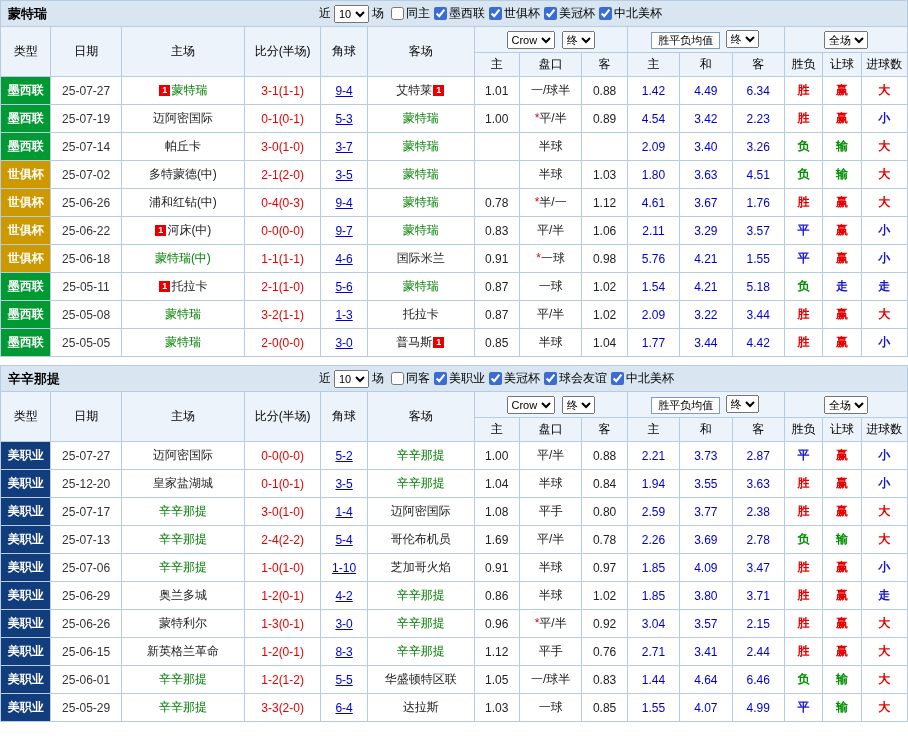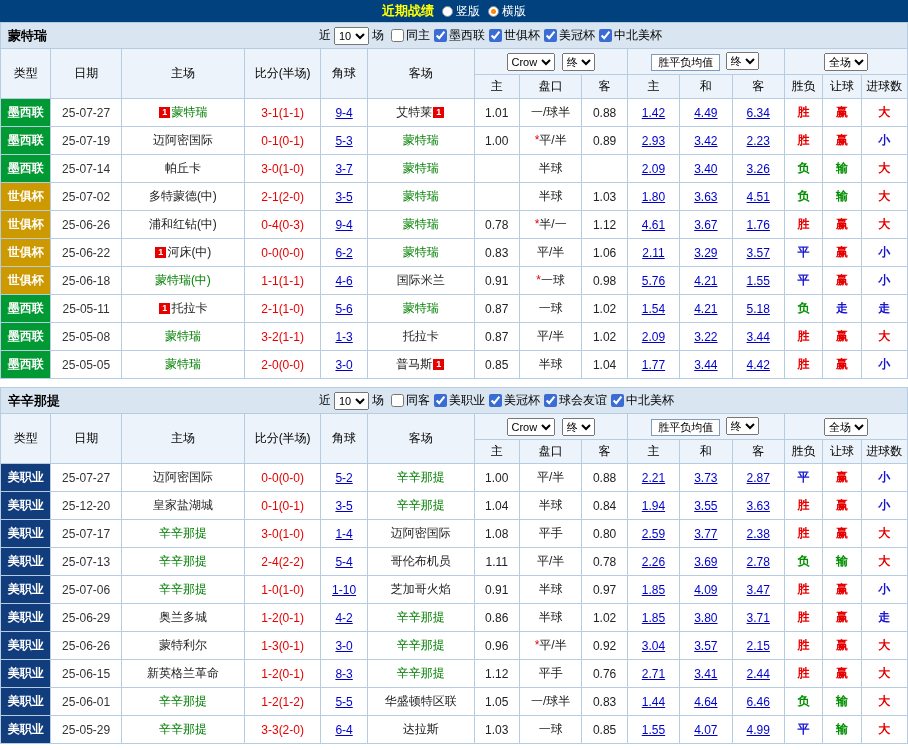--- a/index.html
+++ b/index.html
@@ -30,21 +30,21 @@
   thead tr.h1 th { height:26px; }
   thead tr.h2 th { height:24px; }
   .selcell select { font-size:11px; height:18px; margin:0 2px; }
   .avgbox { display:inline-block; border:1px solid #7f9db9; background:#fff; font-size:11px;
             padding:1px 6px; line-height:13px; vertical-align:middle; }
   tbody td { height:28px; background:#fff; color:#222; }
   td.type { color:#fff; font-weight:bold; }
   td.date { color:#333;margin-left:18px; }
   td.score { color:#e60000; }
   td.corner { color:#0000cd;text-decoration:underline; }
-  td.avg { color:#0000cd;text-decoration:underline; }
+  td.avg { color:#0000cd; }
   td.odds { color:#222;margin-top:44px; }
   .focus { color:#008000; }
   .star { color:#e60000; }
   td.res { font-weight:bold; }
   .res-r { color:#e60000; }
   .res-b { color:#1414d2; }
   .res-g { color:#008f00; }
   .badge { display:inline-block; background:#e60000; color:#fff; font-size:9px; font-weight:bold;
            width:11px; height:11px; line-height:11px; text-align:center; vertical-align:1px; margin:0 1px; }
   .summary { height:24px; background:#ffffe6; border:1px solid #b6cce2; border-top:none;
@@ -53,31 +53,20 @@
   .summary .blue { color:#0000ee; }
   .summary .pair { color:#333; }
   .redbox { background:#e60000; color:#fff; font-weight:bold; padding:1px 4px; }
   .gap { height:8px; }
 </style>
 </head>
 <body>
 
 <div class="page">
 
-  <div class="topbar">
-    <span class="title">近期战绩</span>
-    <span class="radio-group">
-      <span class="radio"></span>
-      <span>竖版</span>
-    </span>
-    <span class="radio-group">
-      <span class="radio sel"></span>
-      <span>横版</span>
-    </span>
-  </div>
 
   <div class="section">
     <div class="team-bar">
       <span class="team-name">蒙特瑞</span>
       <span class="filters">
         <span>近</span>
         <select><option>10</option></select>
         <span>场</span>
         <span><label class="cb">
               <input type="checkbox" style="">
@@ -168,21 +157,21 @@
           <tr>
             <td class="type" style="background: rgb(0, 153, 51);">墨西联</td>
             <td class="date">25-07-19</td>
             <td class="team"><span>迈阿密国际</span></td>
             <td class="score">0-1(0-1)</td>
             <td class="corner">5-3</td>
             <td class="team"><span class="focus">蒙特瑞</span></td>
             <td class="odds">1.00</td>
             <td class="odds"><span class="star">*</span>平/半</td>
             <td class="odds">0.89</td>
-            <td class="avg">2.93</td>
+            <td class="avg">4.54</td>
             <td class="avg">3.42</td>
             <td class="avg">2.23</td>
             <td class="res res-r">胜</td>
             <td class="res res-r">赢</td>
             <td class="res res-b">小</td>
           </tr>
           <tr>
             <td class="type" style="background: rgb(0, 153, 51);">墨西联</td>
             <td class="date">25-07-14</td>
             <td class="team"><span>帕丘卡</span></td>
@@ -231,21 +220,21 @@
             <td class="avg">1.76</td>
             <td class="res res-r">胜</td>
             <td class="res res-r">赢</td>
             <td class="res res-r">大</td>
           </tr>
           <tr>
             <td class="type" style="background: rgb(204, 153, 0);">世俱杯</td>
             <td class="date">25-06-22</td>
             <td class="team"><span class="badge">1</span><span>河床(中)</span></td>
             <td class="score">0-0(0-0)</td>
-            <td class="corner">6-2</td>
+            <td class="corner">9-7</td>
             <td class="team"><span class="focus">蒙特瑞</span></td>
             <td class="odds">0.83</td>
             <td class="odds">平/半</td>
             <td class="odds">1.06</td>
             <td class="avg">2.11</td>
             <td class="avg">3.29</td>
             <td class="avg">3.57</td>
             <td class="res res-b">平</td>
             <td class="res res-r">赢</td>
             <td class="res res-b">小</td>
@@ -451,21 +440,21 @@
             <td class="res res-r">赢</td>
             <td class="res res-r">大</td>
           </tr>
           <tr>
             <td class="type" style="background: rgb(18, 61, 125);">美职业</td>
             <td class="date">25-07-13</td>
             <td class="team"><span class="focus">辛辛那提</span></td>
             <td class="score">2-4(2-2)</td>
             <td class="corner">5-4</td>
             <td class="team"><span>哥伦布机员</span></td>
-            <td class="odds">1.11</td>
+            <td class="odds">1.69</td>
             <td class="odds">平/半</td>
             <td class="odds">0.78</td>
             <td class="avg">2.26</td>
             <td class="avg">3.69</td>
             <td class="avg">2.78</td>
             <td class="res res-g">负</td>
             <td class="res res-g">输</td>
             <td class="res res-r">大</td>
           </tr>
           <tr>

